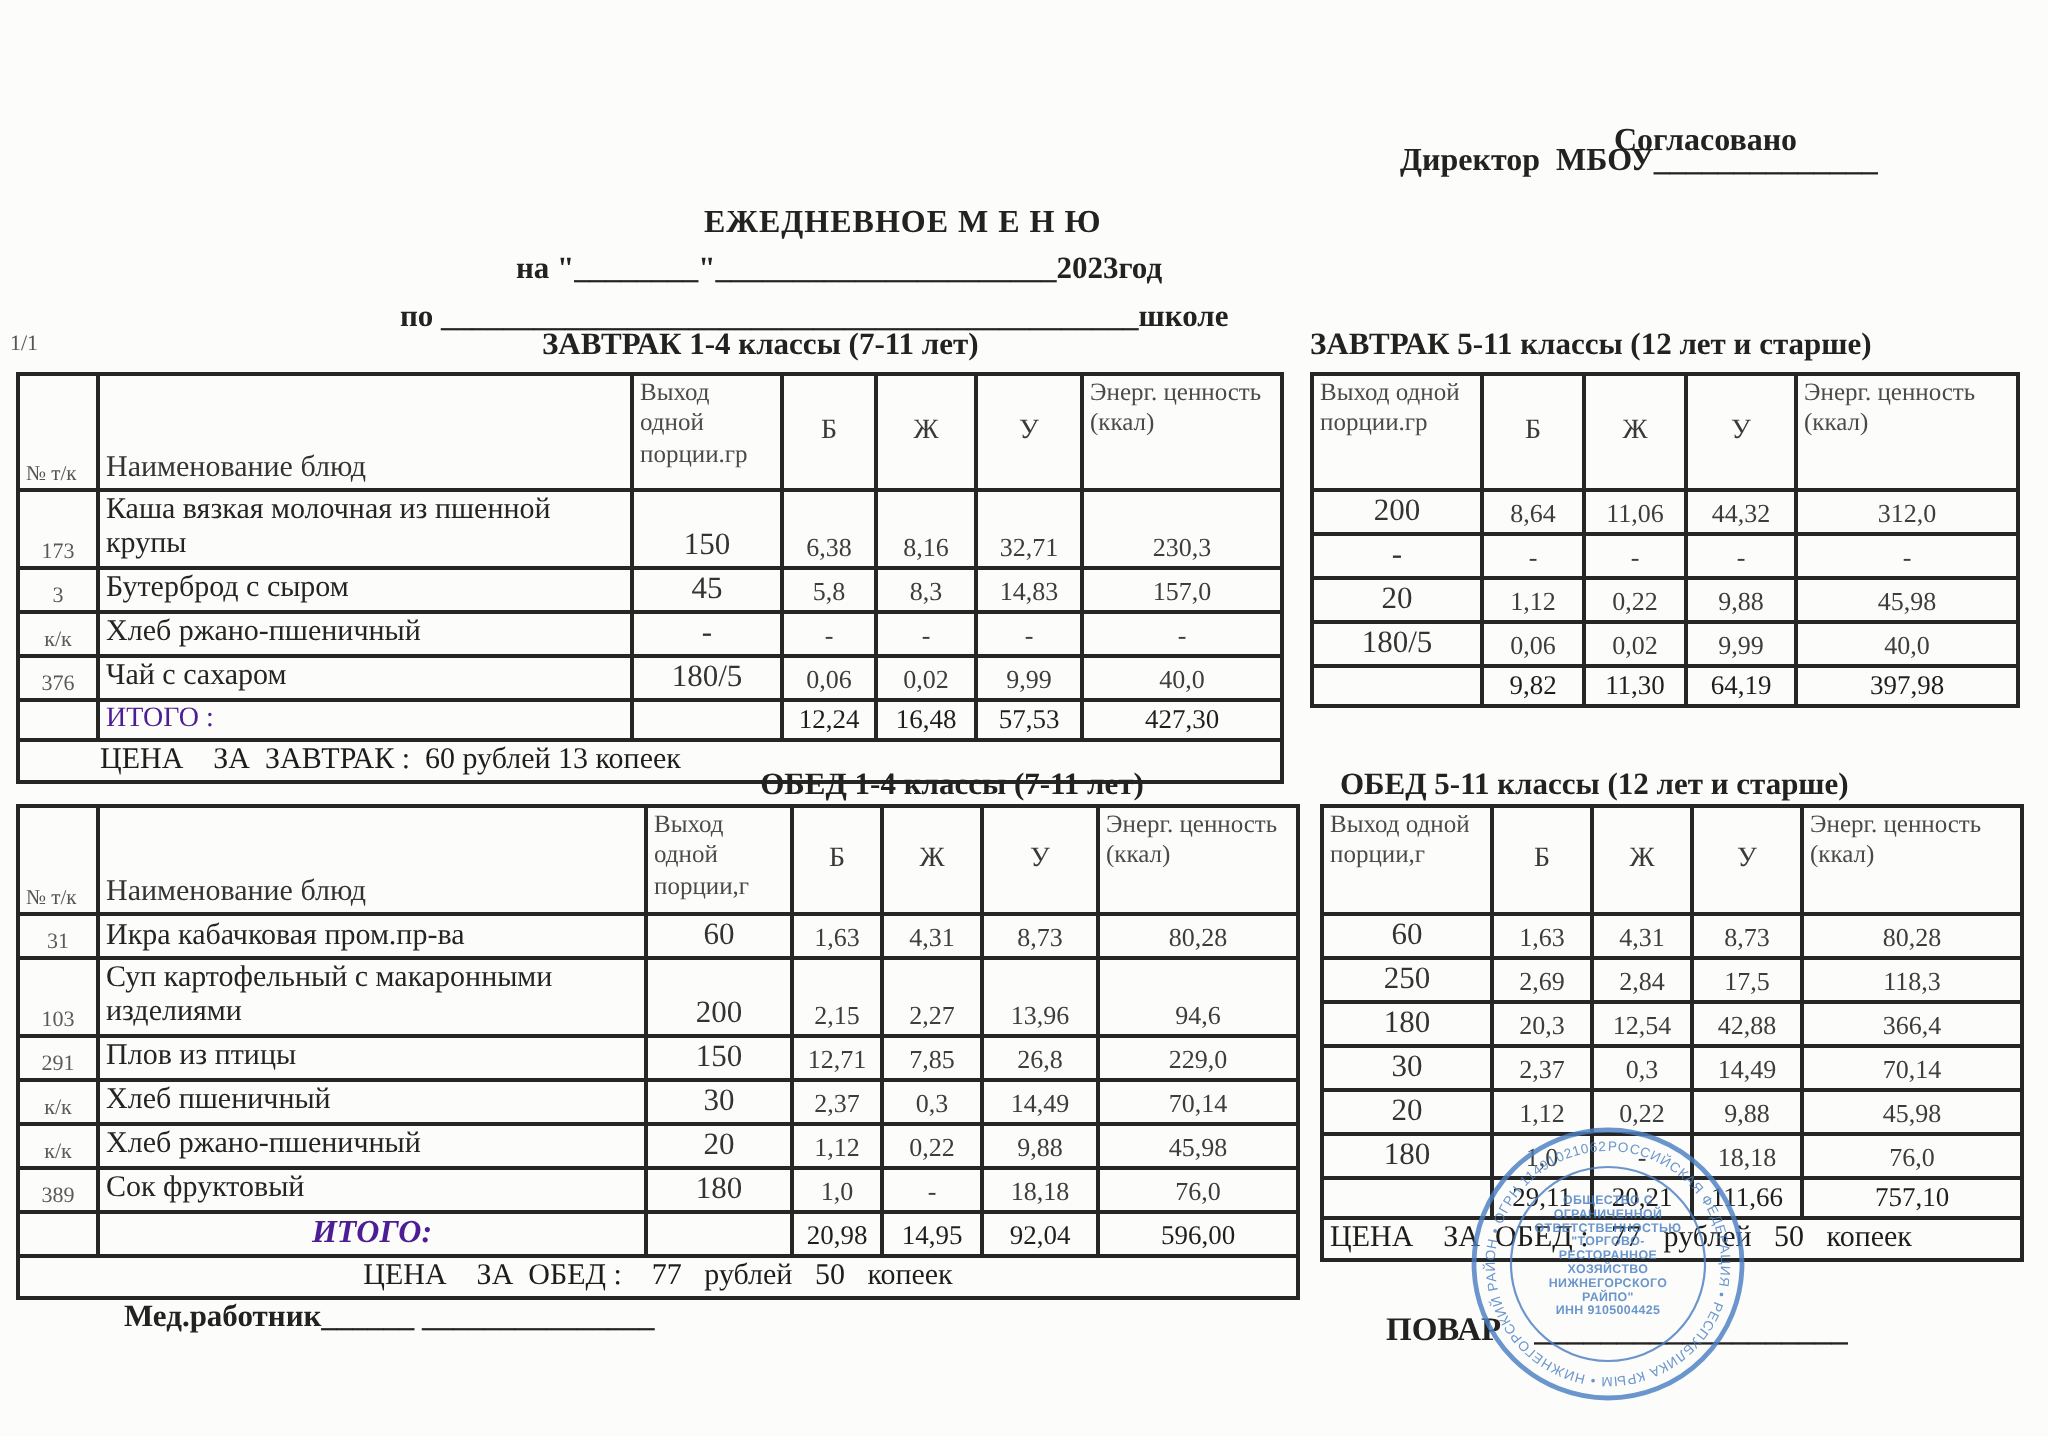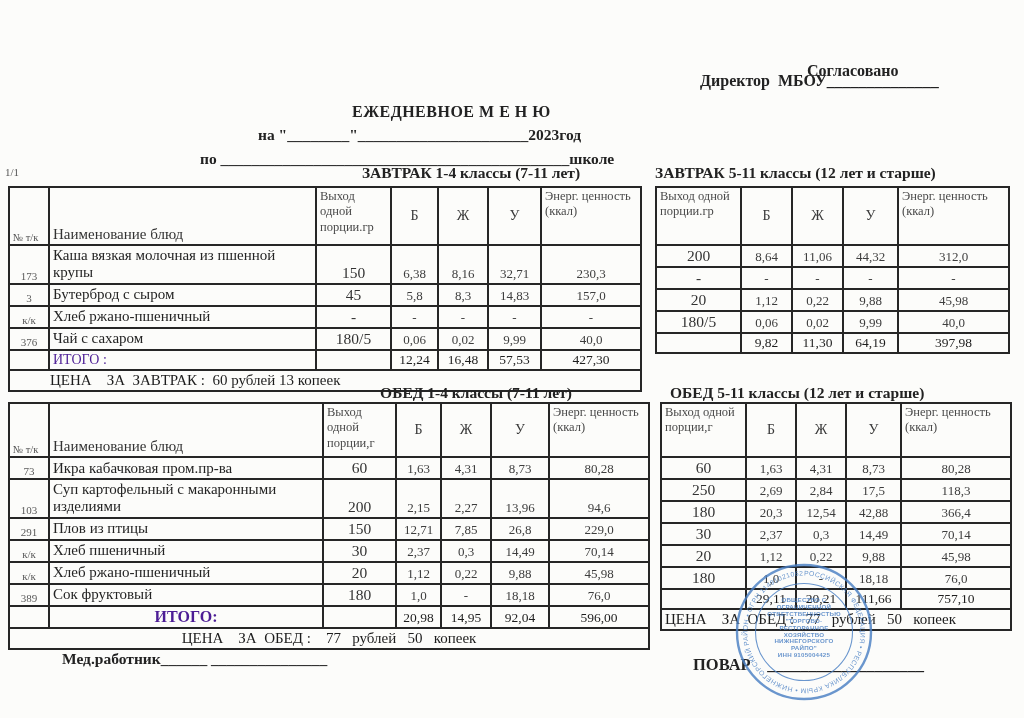--- a/index.html
+++ b/index.html
@@ -11,21 +11,21 @@
   }
   .abs{position:absolute;white-space:pre;}
   .b{font-weight:bold;}
   .approved{left:807px;top:62px;font-size:16px;}
   .director{left:700px;top:72px;font-size:16px;}
   .doc-title{left:352px;top:103px;font-size:16px;letter-spacing:.5px;}
   .date-line{left:258px;top:126px;font-size:15.5px;}
   .school-line{left:200px;top:150px;font-size:15.5px;}
   .page-marker{left:5px;top:166px;font-size:11px;color:#555;}
   .section-title{font-size:15.5px;font-weight:bold;}
-  .bt-lt{left:271px;top:164px;width:400px;text-align:center;}
+  .bt-lt{left:271px;top:164px;width:400px;}
   .bt-rt{left:655px;top:164px;}
   .lu-lt{left:276px;top:384px;width:400px;text-align:center;}
   .lu-rt{left:670px;top:384px;text-align:right;}
 
   table.menu{
     position:absolute;border-collapse:collapse;table-layout:fixed;
     border:2px solid #1c1c1c;
   }
   table.menu td, table.menu th{
     border:2px solid #262626;padding:1px 3px;overflow:hidden;
@@ -45,21 +45,21 @@
   th.numh{font-size:10.5px;color:#555;vertical-align:bottom;text-align:left;padding-bottom:2px;}
   th.nameh{font-size:15px;color:#333;vertical-align:bottom;text-align:left;}
   th.small{font-size:12.5px;color:#4a4a4a;text-align:left;vertical-align:top;line-height:1.22;margin-left:12px;}
   th.bju{font-size:14px;color:#3a3a3a;text-align:center;vertical-align:middle;}
   td.num{font-size:11px;color:#5a5a5a;text-align:center;vertical-align:bottom;}
   td.name{font-size:15px;color:#242424;text-align:left;vertical-align:bottom;line-height:1.15;}
   td.val{font-size:13px;color:#3d3d3d;text-align:center;vertical-align:bottom;}
   td.vy{font-size:15.5px;color:#333;}
   td.tot{font-weight:bold;color:#1e1e1e;font-size:13.5px;}
   td.tlabel{font-size:14px;color:#4c1d95;text-align:left;vertical-align:middle;}
-  td.tlabel.center{font-weight:bold;font-size:16px;text-align:center;}
+  td.tlabel.center{font-weight:bold;font-size:16px;text-align:center;font-style:italic;}
   td.price{font-weight:bold;font-size:15px;color:#1d1d1d;white-space:pre;vertical-align:middle;}
   .bt-left td.price{text-align:left;padding-left:40px;}
   .bt-right td.price,.lu-right td.price{text-align:left;padding-left:3px;}
   .lu-left td.price{text-align:center;}
 
   .med-line{left:62px;top:650px;font-size:15.5px;}
   .cook-line{left:693px;top:655px;font-size:16.5px;}
 
   .stamp{position:absolute;left:734px;top:562px;width:140px;height:140px;opacity:.82;pointer-events:none;}
   .stamp circle{fill:none;stroke:#4b80c4;}
@@ -229,21 +229,21 @@
           <th class="nameh">Наименование блюд</th>
           <th class="small">Выход одной порции,г</th>
           <th class="bju">Б</th>
           <th class="bju">Ж</th>
           <th class="bju">У</th>
           <th class="small">Энерг. ценность (ккал)</th>
         </tr>
       </thead>
       <tbody>
         <tr class="dish">
-          <td class="num">73</td>
+          <td class="num">31</td>
           <td class="name">Икра кабачковая пром.пр-ва</td>
           <td class="val vy">60</td>
           <td class="val">1,63</td>
           <td class="val">4,31</td>
           <td class="val">8,73</td>
           <td class="val">80,28</td>
         </tr>
         <tr class="dish">
           <td class="num">103</td>
           <td class="name">Суп картофельный с макаронными изделиями</td>

